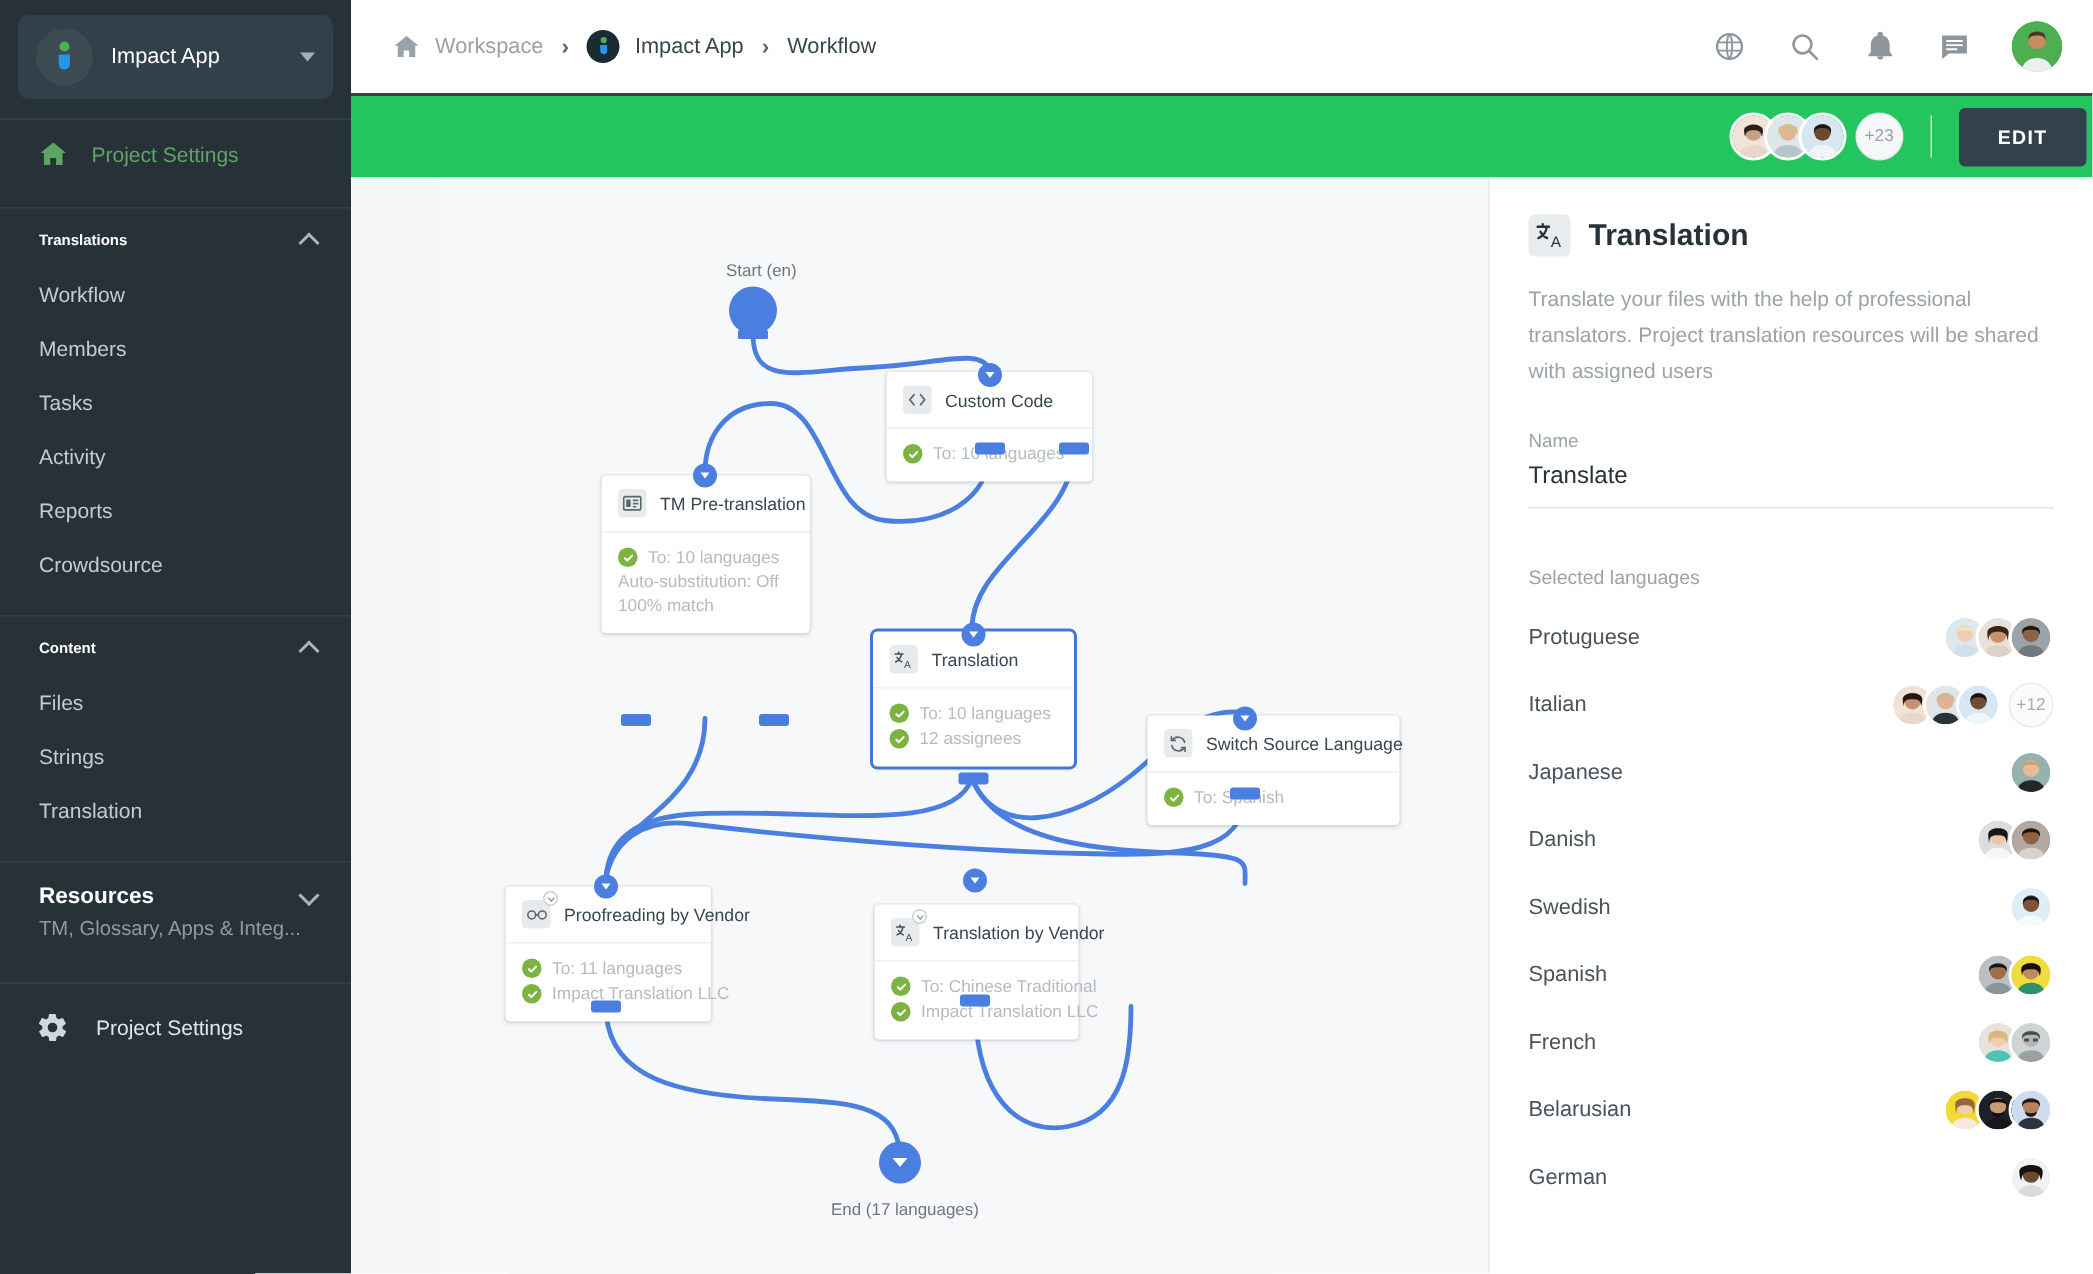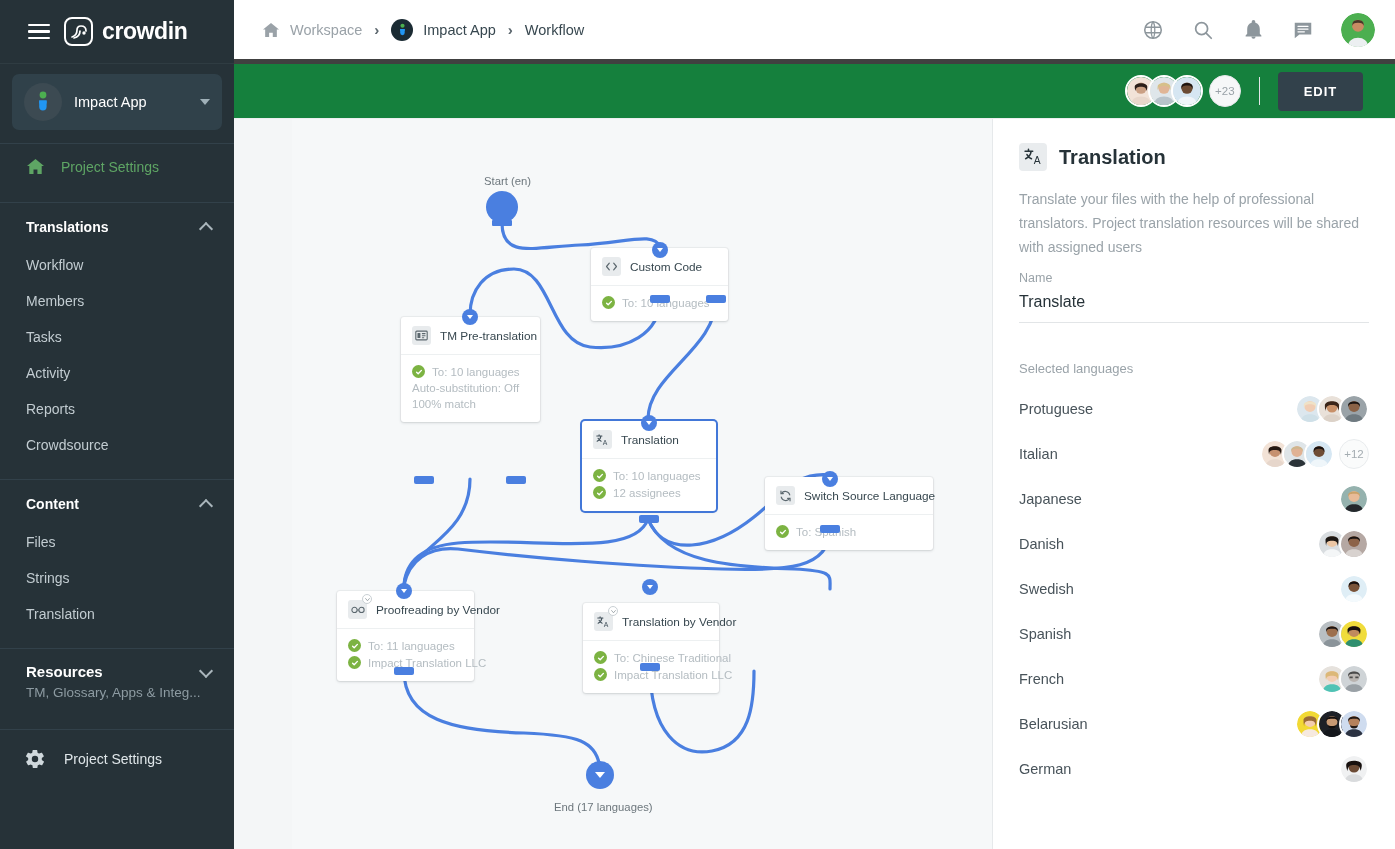--- a/index.html
+++ b/index.html
@@ -54,21 +54,21 @@
   .proj-settings-top {
     display: flex; align-items: center; gap: 16px;
     padding: 14px 0 14px 26px; cursor: pointer;
   }
   .proj-settings-top span { color: #5ea564; font-size: 14px; }
 
   .sb-group-head {
     display: flex; align-items: center; justify-content: space-between;
     padding: 16px 22px 12px 26px; cursor: pointer;
   }
-  .sb-group-head .t { color: #ffffff; font-size: 14px; font-weight: 700; }
+  .sb-group-head .t { color: #ffffff; font-size: 10px; font-weight: 700; }
   .chev { width: 11px; height: 11px; position: relative; }
   .chev::before {
     content: ''; position: absolute; left: 0; top: 2px;
     width: 8px; height: 8px; border-left: 2px solid #aab6bc; border-top: 2px solid #aab6bc;
     transform: rotate(45deg);
   }
   .chev.down::before { transform: rotate(225deg); top: 0px; }
 
   .sb-item { padding: 10px 0 10px 26px; color: #c2ccd1; font-size: 14px; cursor: pointer; }
 
@@ -80,37 +80,37 @@
   .sb-bottom {
     display: flex; align-items: center; gap: 18px;
     padding: 18px 0 18px 24px; cursor: pointer;
   }
   .sb-bottom span { color: #dfe6e9; font-size: 14px; }
 
   
   .main { flex: 1; position: relative; height: 849px; display: flex; flex-direction: column; }
 
   .topbar {
-    height: 64px; flex: 0 0 64px; background: #fff; border-bottom: 5px solid #404040;
+    height: 64px; flex: 0 0 64px; background: #fff; border-bottom: 2px solid #404040;
     display: flex; align-items: center; padding: 0 20px 0 28px;
   }
   .crumbs { display: flex; align-items: center; gap: 12px; flex: 1; }
   .crumb { font-size: 14.5px; color: #9aa2a8; cursor: pointer; display: flex; align-items: center; gap: 10px; }
   .crumb.cur { color: #37474f; }
   .crumb.mid { color: #37474f; }
   .crumb-sep { color: #5b666d; font-size: 15px; font-weight: 700; }
   .crumb-av { width: 22px; height: 22px; border-radius: 50%; background: #1b2b33; display: flex; align-items: center; justify-content: center; }
 
   .top-icons { display: flex; align-items: center; gap: 26px; }
   .ticon { width: 24px; height: 24px; cursor: pointer; display: flex; align-items: center; justify-content: center; color: #8d969c; }
   .top-avatar { width: 34px; height: 34px; border-radius: 50%; overflow: hidden; cursor: pointer; }
 
   .subbar {
-    height: 55px; flex: 0 0 55px; background: #15803d; border-bottom: 1px solid #eceef0;
-    display: flex; align-items: center; justify-content: flex-end; padding-right: 32px; gap: 0;
+    height: 55px; flex: 0 0 55px; background: #22c55e; border-bottom: 1px solid #eceef0;
+    display: flex; align-items: center; justify-content: flex-end; padding-right: 4px; gap: 0;
   }
   .av-stack { display: flex; align-items: center; }
   .av-stack .av { width: 32px; height: 32px; border-radius: 50%; border: 2px solid #fff; margin-left: -9px; overflow: hidden; }
   .av-stack .av:first-child { margin-left: 0; }
   .av-more {
     width: 32px; height: 32px; border-radius: 50%; background: #f6f7f8; border: 1px solid #e5e7e9;
     display: flex; align-items: center; justify-content: center; font-size: 11.5px; color: #9aa2a8;
     margin-left: 6px; cursor: pointer;
   }
   .vdiv { width: 1px; height: 28px; background: #e3e6e8; margin: 0 18px; }
@@ -158,21 +158,21 @@
     width: 403px; flex: 0 0 403px; background: #fff; border-left: 1px solid #e6e9eb;
     padding: 24px 26px 0 26px; overflow: hidden;
   }
   .panel-head { display: flex; align-items: center; gap: 12px; }
   .panel-ico {
     width: 28px; height: 28px; border-radius: 4px; background: #e9ecee;
     display: flex; align-items: center; justify-content: center; flex: 0 0 28px;
   }
   .panel-title { font-size: 20px; font-weight: 700; color: #263238; }
   .panel-desc { margin-top: 16px; font-size: 14px; line-height: 1.72; color: #9aa3a9; }
-  .field-label { margin-top: 12px; font-size: 12.5px; color: #9aa3a9; }
+  .field-label { margin-top: 28px; font-size: 12.5px; color: #9aa3a9; }
   .field-value {
     margin-top: 8px; font-size: 16px; color: #263238; padding-bottom: 11px;
     border-bottom: 1px solid #e2e5e7; cursor: text;
   }
   .sel-label { margin-top: 38px; font-size: 13px; color: #9aa3a9; }
   .lang-list { margin-top: 10px; }
   .lang-row {
     display: flex; align-items: center; justify-content: space-between;
     height: 45px; cursor: pointer;
   }
@@ -186,37 +186,20 @@
   }
 
   .face { width: 100%; height: 100%; display: block; }
 </style>
 </head>
 <body>
 
 <div class="app">
 
   <aside class="sidebar">
-    <div class="sb-top">
-      <div class="burger">
-          <i></i>
-          <i></i>
-          <i></i>
-        </div>
-      <div class="logo-wrap">
-        <div class="logo-mark">
-          <svg width="20" height="16" viewBox="0 0 20 16">
-            <path d="M3 13c3-1 5-4 5-7 0-2 1-4 4-4 3 0 5 2 5 5" stroke="#fff" stroke-width="1.7" fill="none" stroke-linecap="round"></path>
-            <path d="M5 14c4-1 6-4 6-7" stroke="#fff" stroke-width="1.7" fill="none" stroke-linecap="round"></path>
-            <circle cx="15" cy="9" r="1.7" fill="#fff"></circle>
-          </svg>
-        </div>
-        <div class="logo-text">crowdin</div>
-      </div>
-    </div>
 
     <div class="proj-card">
       <div class="proj-avatar">
         <svg width="18" height="22" viewBox="0 0 18 22">
           <circle cx="9" cy="4" r="3.4" fill="#4caf50"></circle>
           <path d="M5.2 9.5h7.4v6.2a3.7 3.7 0 0 1-7.4 0z" fill="#2196f3"></path>
           <rect x="5.2" y="9.5" width="7.4" height="3" fill="#2196f3"></rect>
         </svg>
       </div>
       <div class="proj-name">Impact App</div>

